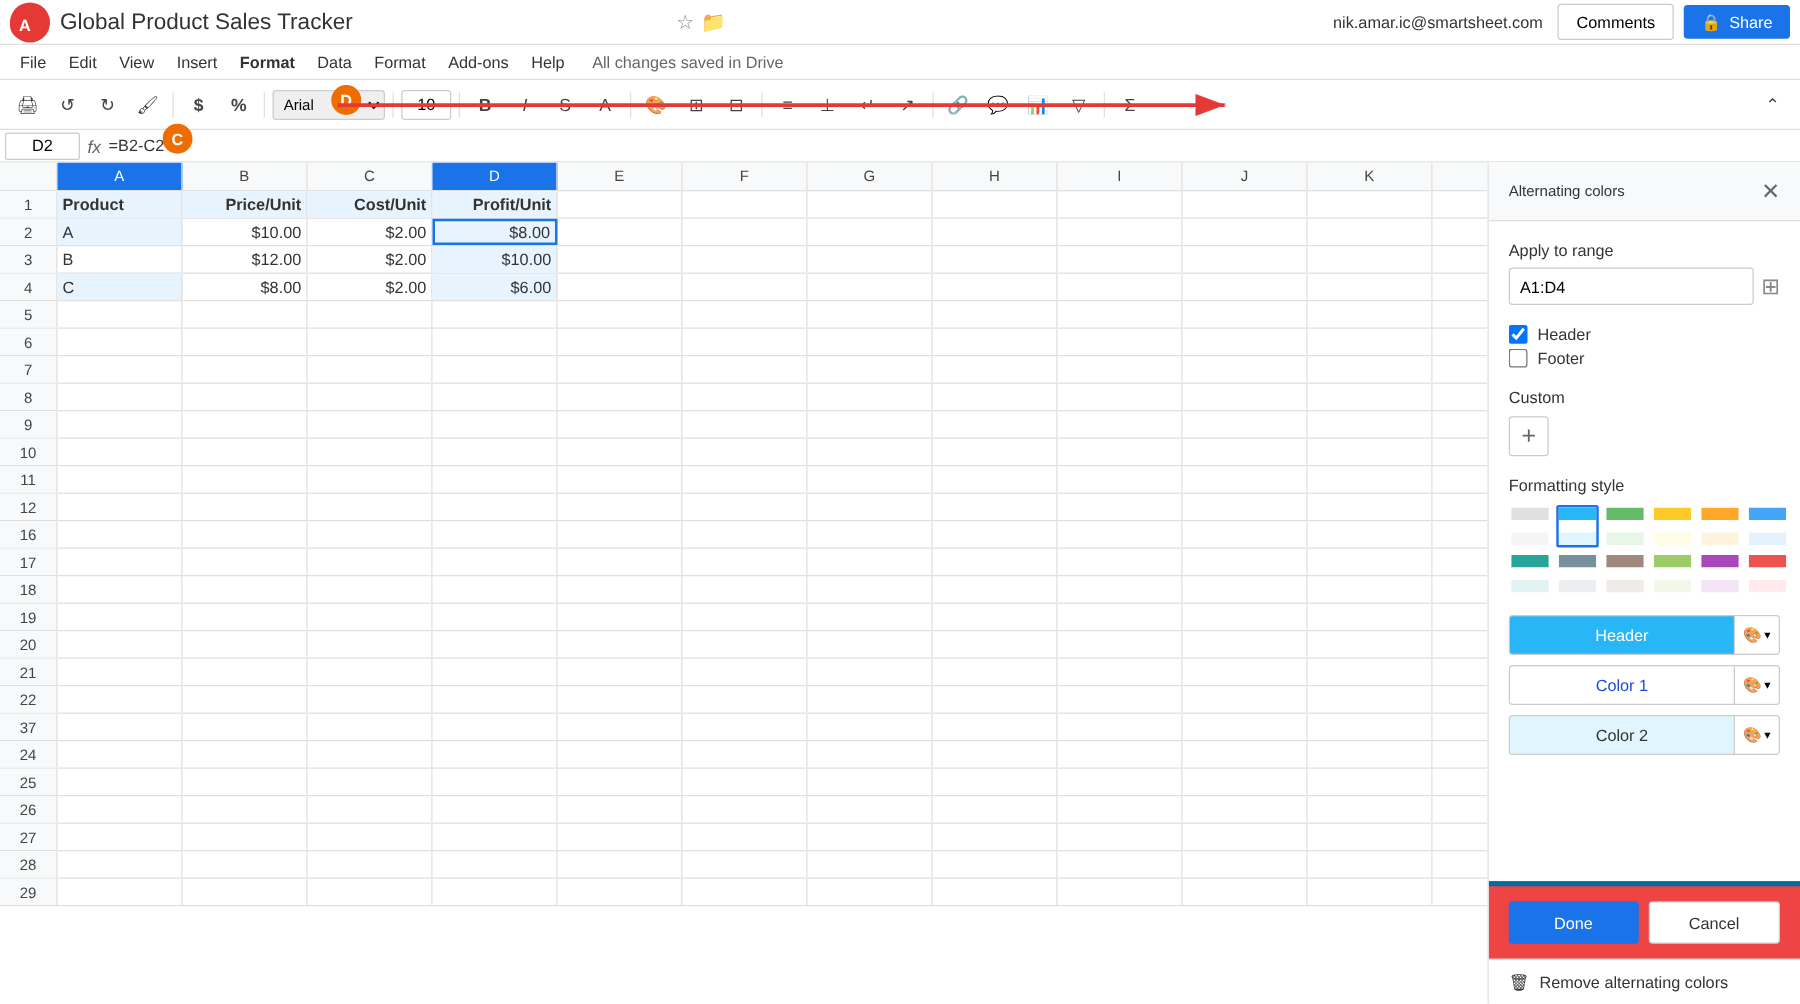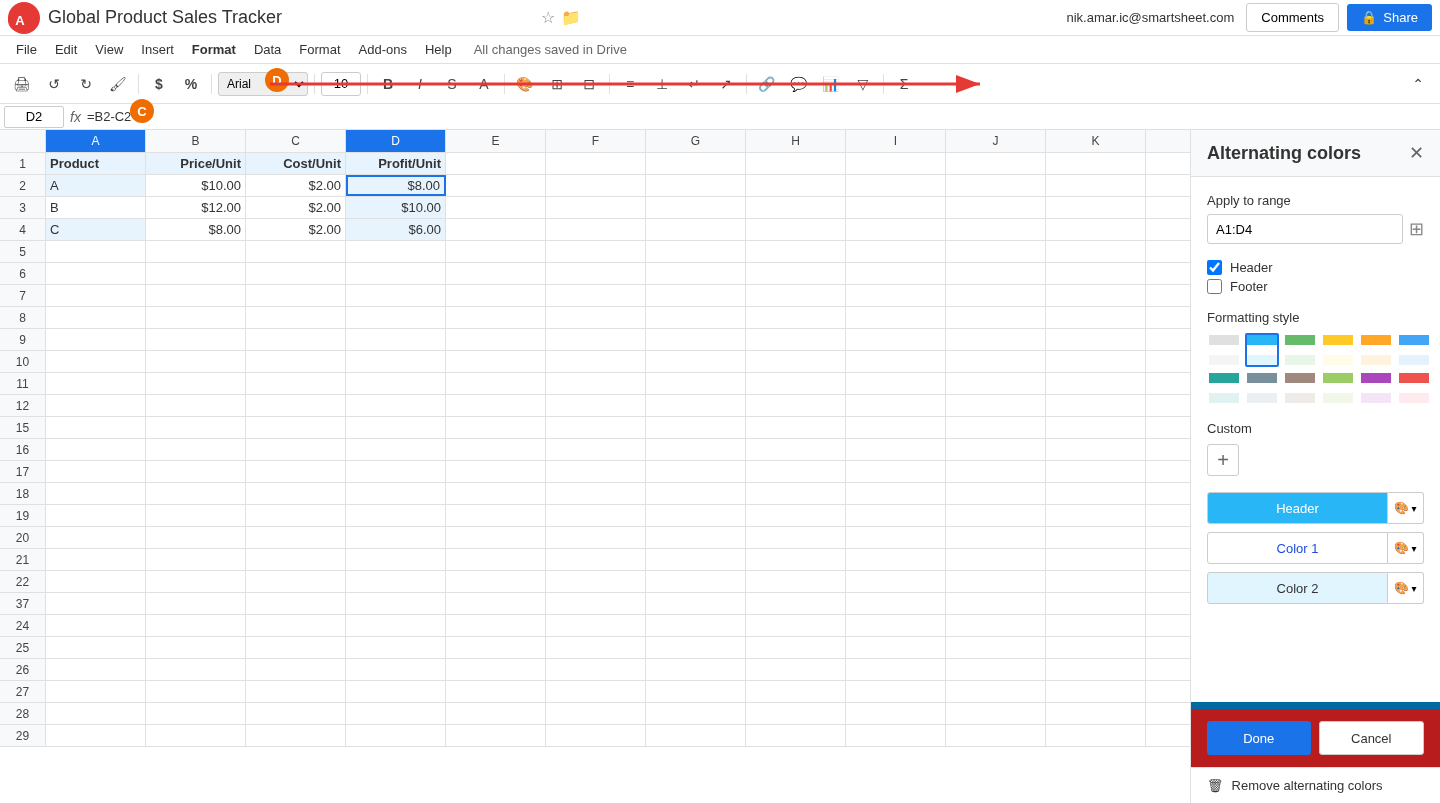--- a/index.html
+++ b/index.html
@@ -128,21 +128,21 @@
     
     #right-panel {
       width: 250px; min-width: 250px; background: #fff;
       border-left: 1px solid #e0e0e0; display: flex; flex-direction: column;
       overflow-y: auto;
     }
     #panel-header {
       display: flex; align-items: center; justify-content: space-between;
       padding: 12px 16px; background: #f8f9fa; border-bottom: 1px solid #e0e0e0;
     }
-    #panel-title { font-size: 18px; font-weight: bold; color: #333; }
+    #panel-title { font-size: 12px; font-weight: normal; color: #333; }
     #panel-close { cursor: pointer; font-size: 18px; color: #666; }
     #panel-body { padding: 16px; flex: 1; }
 
     .panel-section { margin-bottom: 16px; }
     .panel-label { font-size: 13px; color: #333; margin-bottom: 6px; font-weight: 500; }
     .range-input-row { display: flex; align-items: center; gap: 6px; }
     .range-input {
       flex: 1; height: 30px; border: 1px solid #ccc; border-radius: 3px;
       padding: 0 8px; font-size: 13px;
     }
@@ -179,22 +179,22 @@
     .color-label-btn.header-colored { background: #29b6f6; color: #fff; }
     .color-label-btn.color1-colored { background: #fff; color: #1d4ed8; }
     .color-label-btn.color2-colored { background: #e1f5fe; color: #333; }
     .color-picker-btn {
       width: 36px; height: 32px; border: 1px solid #ccc; border-left: none;
       border-radius: 0 3px 3px 0; display: flex; align-items: center; justify-content: center;
       cursor: pointer; background: #fff; font-size: 12px; gap: 2px;
     }
 
     .panel-actions {
-      display: flex; gap: 8px; padding: 12px 16px; border-top: 7px solid #0369a1;
-      background: #b91c1c;
+      display: flex; gap: 8px; padding: 12px 16px; border-top: 4px solid #0369a1;
+      background: #ef4444;
     }
     .done-btn {
       flex: 1; height: 34px; background: #1a73e8; color: #fff;
       border: none; border-radius: 3px; font-size: 13px; cursor: pointer;
     }
     .cancel-btn {
       flex: 1; height: 34px; background: #fff; color: #333;
       border: 1px solid #ccc; border-radius: 3px; font-size: 13px; cursor: pointer;
     }
 
@@ -503,34 +503,20 @@
             <div class="cell col-d"></div>
             <div class="cell col-e"></div>
             <div class="cell col-f"></div>
             <div class="cell col-g"></div>
             <div class="cell col-h"></div>
             <div class="cell col-i"></div>
             <div class="cell col-j"></div>
             <div class="cell col-k"></div>
           </div>
           <div class="grid-row">
-            <div class="row-num">15</div>
-            <div class="cell col-a"></div>
-            <div class="cell col-b"></div>
-            <div class="cell col-c"></div>
-            <div class="cell col-d"></div>
-            <div class="cell col-e"></div>
-            <div class="cell col-f"></div>
-            <div class="cell col-g"></div>
-            <div class="cell col-h"></div>
-            <div class="cell col-i"></div>
-            <div class="cell col-j"></div>
-            <div class="cell col-k"></div>
-          </div>
-          <div class="grid-row">
             <div class="row-num">16</div>
             <div class="cell col-a"></div>
             <div class="cell col-b"></div>
             <div class="cell col-c"></div>
             <div class="cell col-d"></div>
             <div class="cell col-e"></div>
             <div class="cell col-f"></div>
             <div class="cell col-g"></div>
             <div class="cell col-h"></div>
             <div class="cell col-i"></div>
@@ -745,20 +731,25 @@
           <input type="checkbox" id="header-cb" checked="" style="">
           <label class="checkbox-label" for="header-cb">Header</label>
         </div>
         <div class="checkbox-row">
           <input type="checkbox" id="footer-cb" style="">
           <label class="checkbox-label" for="footer-cb">Footer</label>
         </div>
       </div>
 
       <div class="panel-section">
+        <div class="custom-label">Custom</div>
+        <div class="add-custom-btn">+</div>
+      </div>
+
+      <div class="panel-section">
         <div class="formatting-label">Formatting style</div>
         <div class="style-grid">
 
           <div class="style-swatch">
             <div class="swatch-row" style="background:#e0e0e0;flex:0 0 33%;"></div>
             <div class="swatch-row" style="background:#fff;"></div>
             <div class="swatch-row" style="background:#f5f5f5;"></div>
           </div>
           <div class="style-swatch selected">
             <div class="swatch-row" style="background:#29b6f6;flex:0 0 33%;"></div>
@@ -810,25 +801,20 @@
             <div class="swatch-row" style="background:#ab47bc;flex:0 0 33%;"></div>
             <div class="swatch-row" style="background:#fff;"></div>
             <div class="swatch-row" style="background:#f3e5f5;"></div>
           </div>
           <div class="style-swatch">
             <div class="swatch-row" style="background:#ef5350;flex:0 0 33%;"></div>
             <div class="swatch-row" style="background:#fff;"></div>
             <div class="swatch-row" style="background:#ffebee;"></div>
           </div>
         </div>
-      </div>
-
-      <div class="panel-section">
-        <div class="custom-label">Custom</div>
-        <div class="add-custom-btn">+</div>
       </div>
 
       <div class="panel-section">
         <div class="color-row">
           <div class="color-label-btn header-colored">Header</div>
           <div class="color-picker-btn">
             <span>🎨</span>
             <span style="font-size:10px;">▾</span>
           </div>
         </div>

